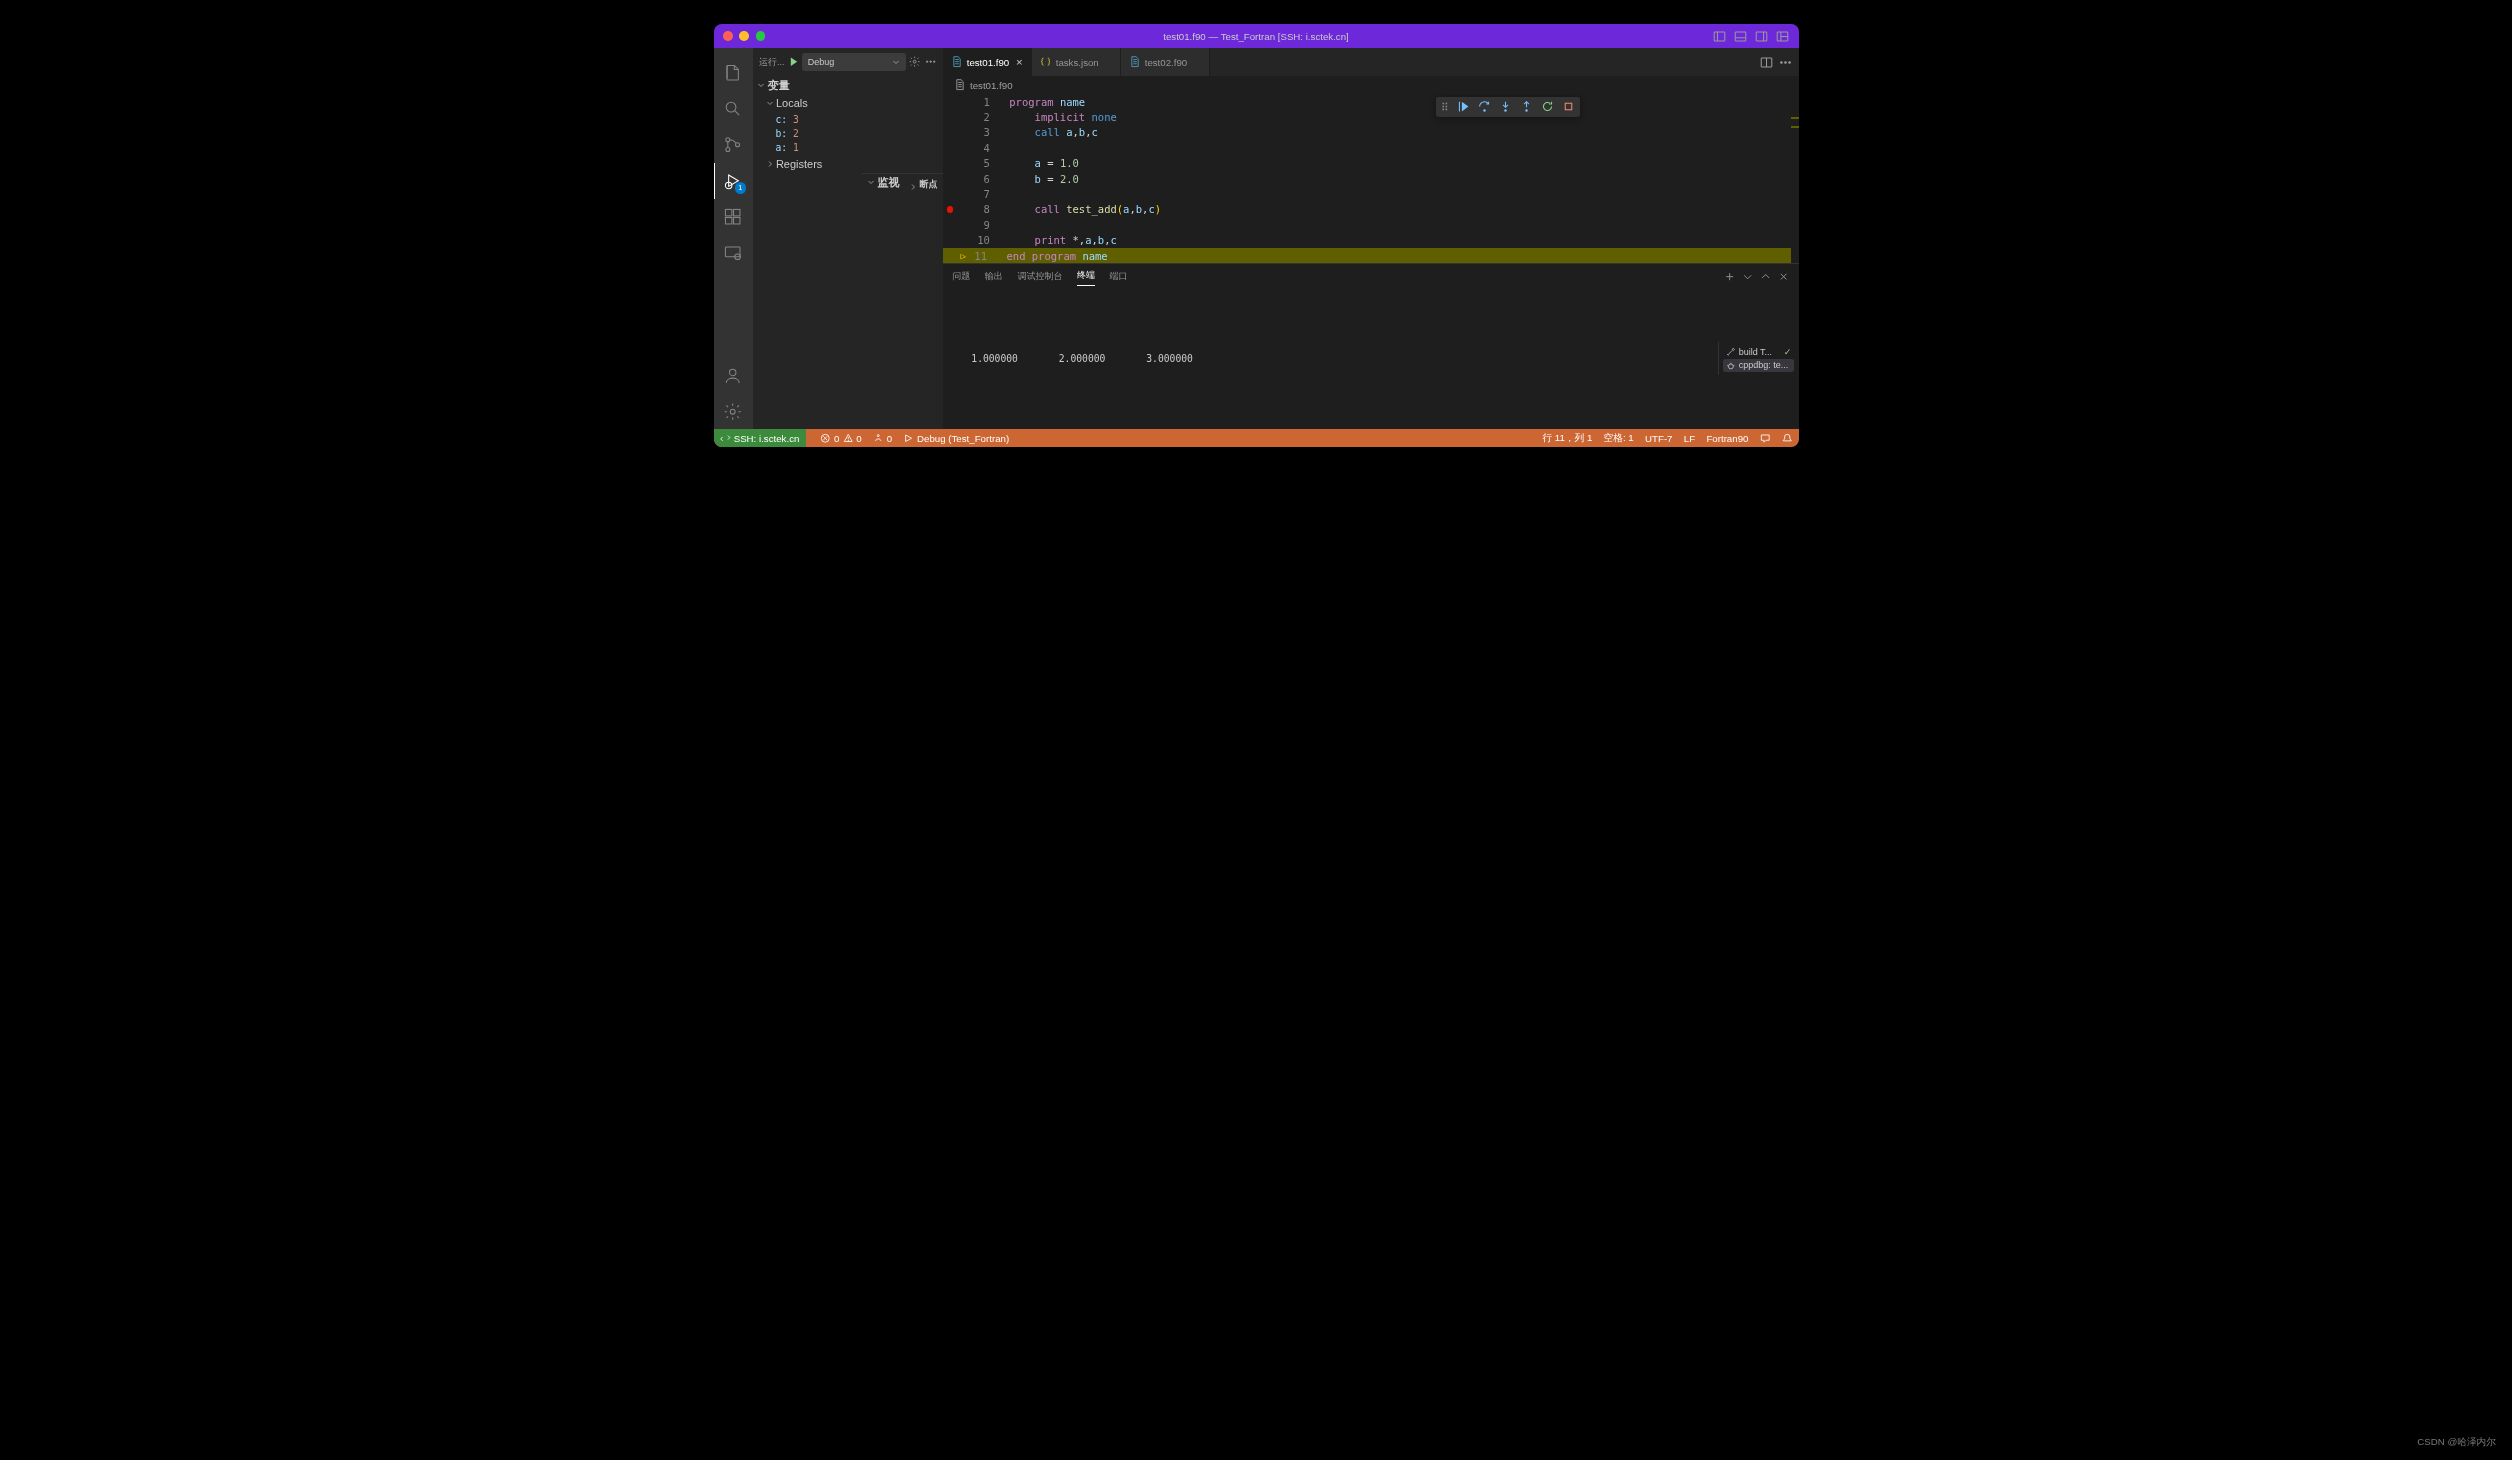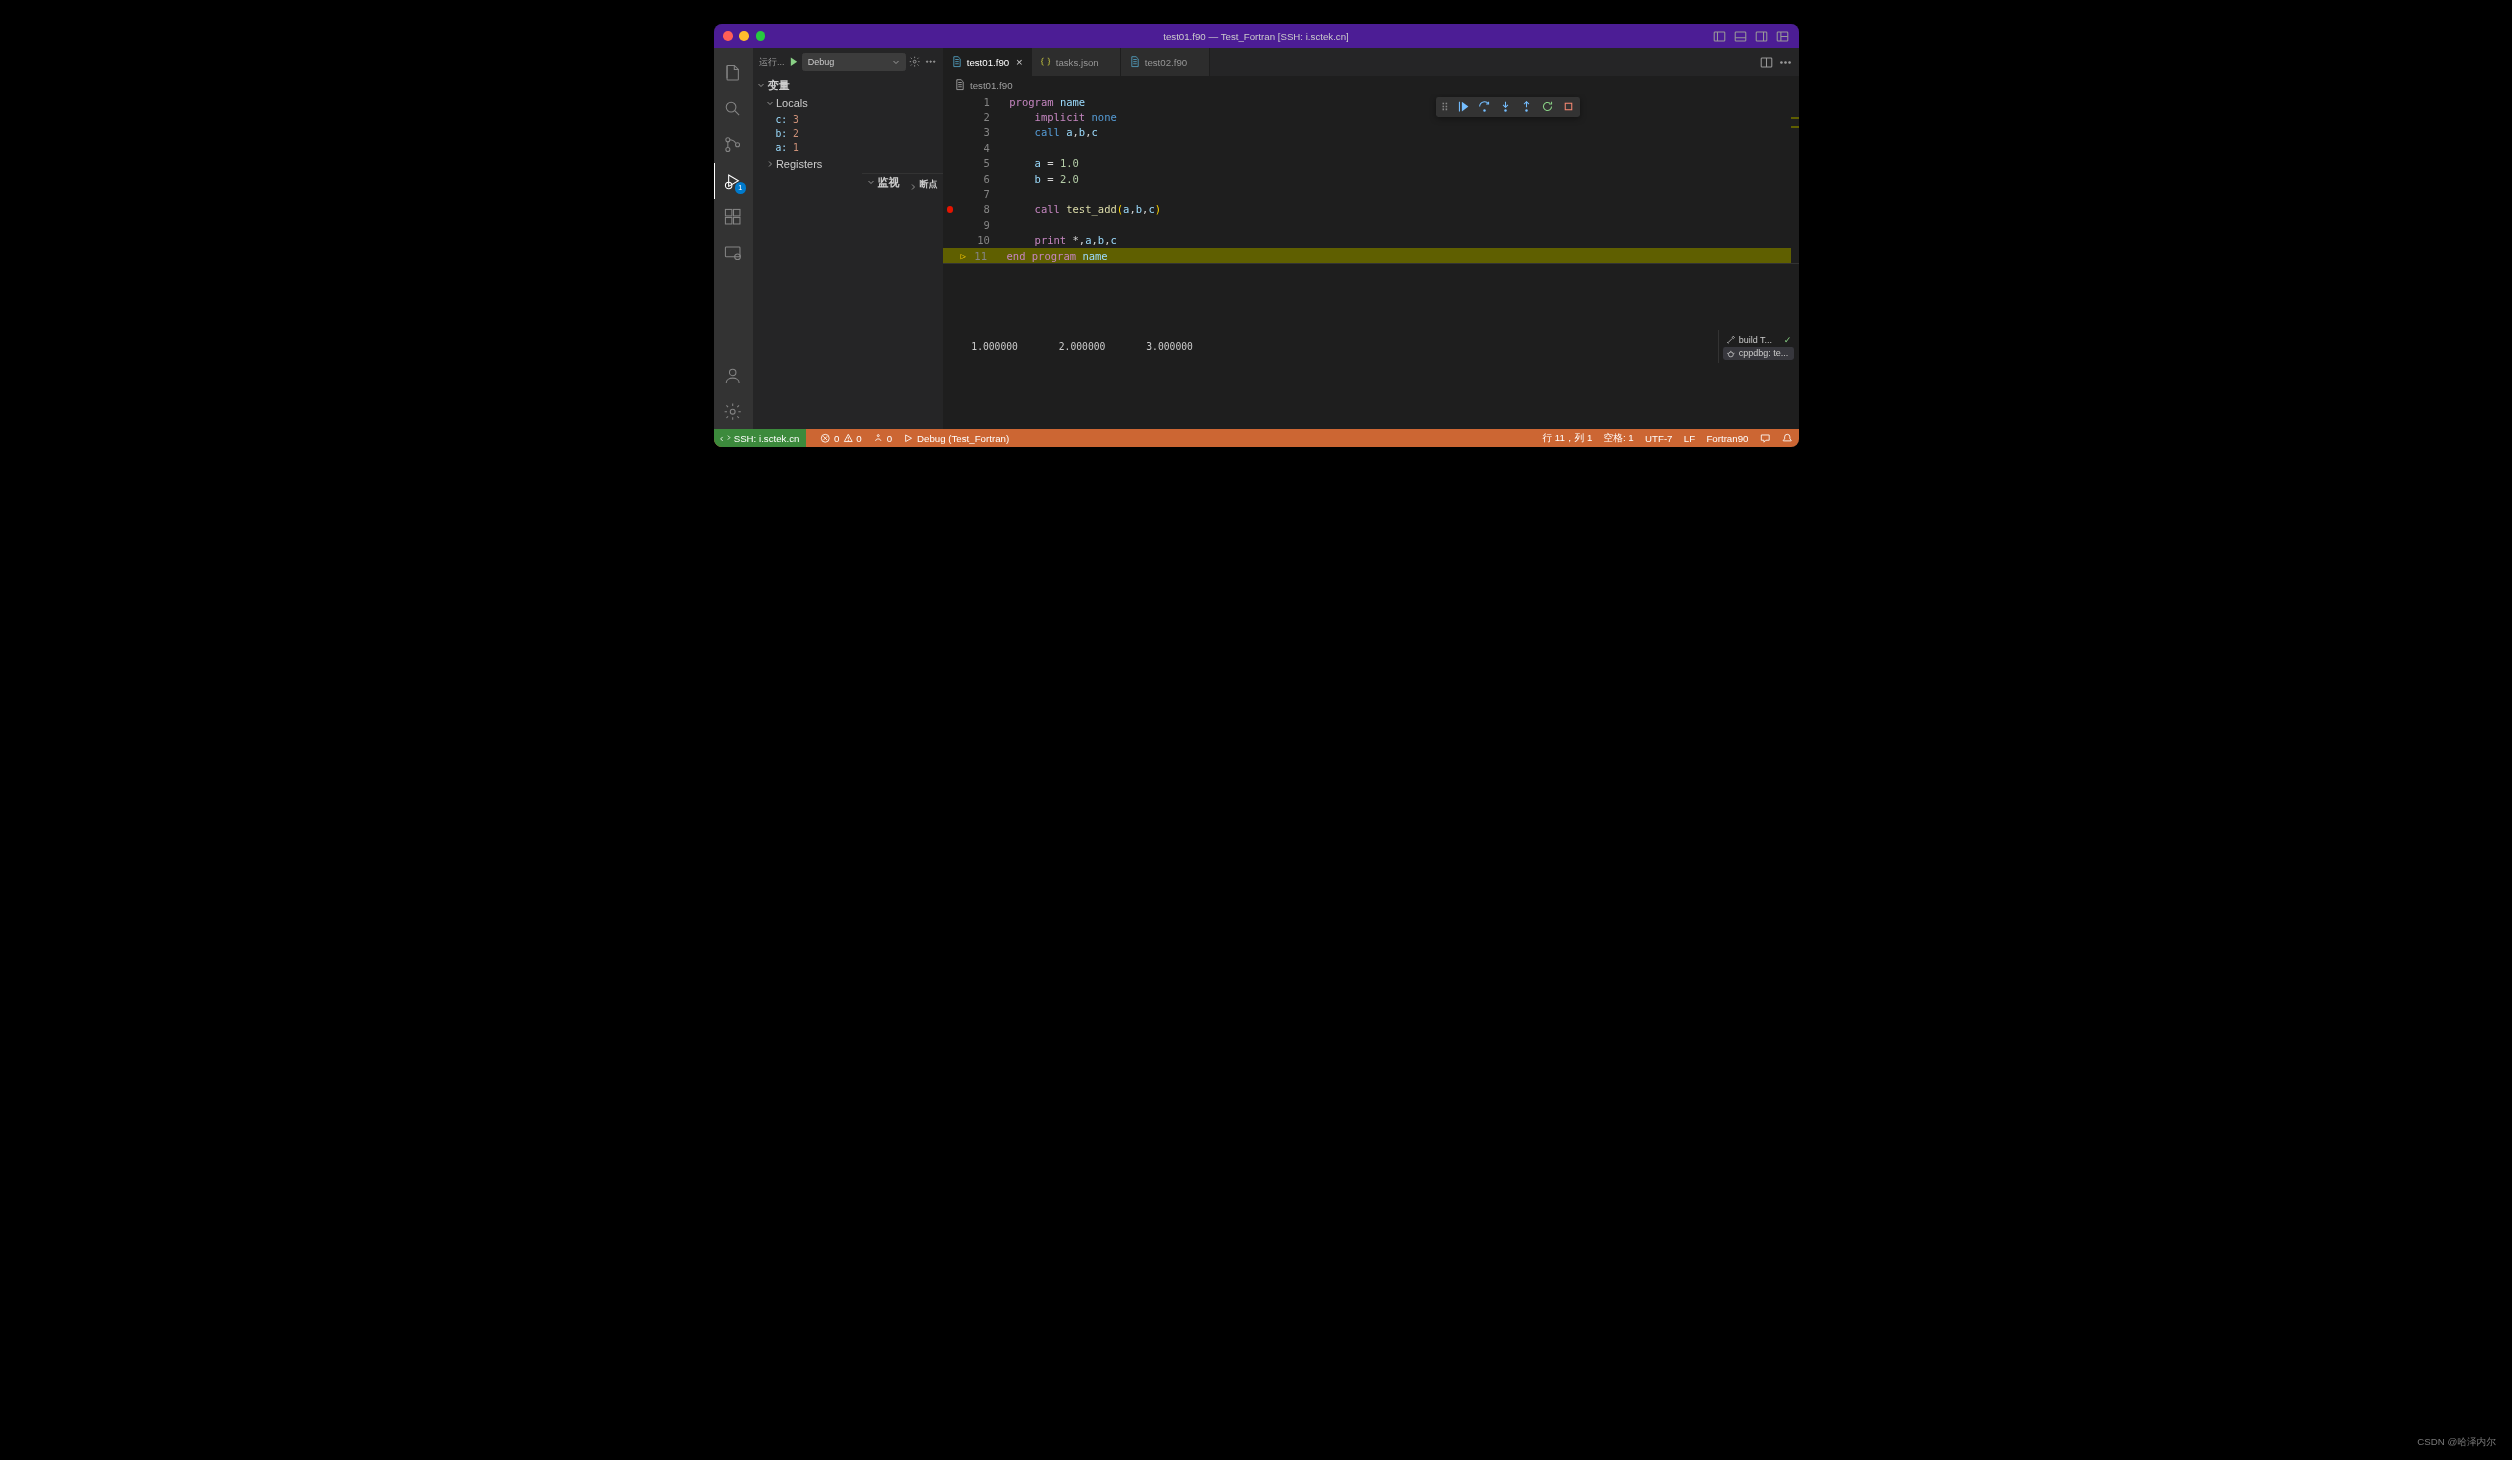--- a/index.html
+++ b/index.html
@@ -17,21 +17,21 @@
   width: 1085px;
   background: #1e1e1e;
   border-radius: 8px;
   overflow: hidden;
   box-shadow: 0 8px 32px rgba(0,0,0,0.6);
   display: flex;
   flex-direction: column;
 }
 .titlebar {
   height: 24px;
-  background: #4c1d95;
+  background: #6d28d9;
   display: flex;
   align-items: center;
   padding: 0 9.7px;
   position: relative;
 }
 .traffic { display: flex; gap: 6.5px; }
 .traffic span { width: 9.7px; height: 9.7px; border-radius: 50%; display: block; }
 .tl-close { background: #ff5f56; }
 .tl-min { background: #ffbd2e; }
 .tl-max { background: #27c93f; }
@@ -528,20 +528,44 @@
               <span class="code"><span class="kw">end</span> <span class="kw">program</span> <span class="id">name</span></span>
             </div>
           </div>
         <div class="minimap">
           <div class="bp-m" style="top:23px;"></div>
           <div class="bp-m" style="top:32px;"></div>
         </div>
       </div>
 
       <div class="panel">
+        <div class="panel-tabs">
+          <span class="panel-tab">问题</span>
+          <span class="panel-tab">输出</span>
+          <span class="panel-tab">调试控制台</span>
+          <span class="panel-tab active">终端</span>
+          <span class="panel-tab">端口</span>
+          <div class="spacer"></div>
+          <div class="panel-actions">
+            <svg class="icon" viewBox="0 0 16 16">
+                <line x1="8" y1="3" x2="8" y2="13"></line>
+                <line x1="3" y1="8" x2="13" y2="8"></line>
+              </svg>
+            <svg class="icon" viewBox="0 0 16 16">
+                <path d="M3 6l5 5 5-5"></path>
+              </svg>
+            <svg class="icon" viewBox="0 0 16 16">
+                <path d="M3 10l5-5 5 5"></path>
+              </svg>
+            <svg class="icon" viewBox="0 0 16 16">
+                <line x1="4" y1="4" x2="12" y2="12"></line>
+                <line x1="12" y1="4" x2="4" y2="12"></line>
+              </svg>
+          </div>
+        </div>
         <div class="panel-body">
           <div class="terminal">   1.000000       2.000000       3.000000</div>
           <div class="term-side">
             <div id="term-items">
                 <div class="term-item">
                   <svg class="icon" viewBox="0 0 16 16">
                     <path d="M3 13l7-7M12 2l2 2-2 2-2-2zM2 12l2 2"></path>
                   </svg>
                   <span>build T...</span>
                   <span class="chk">✓</span>

